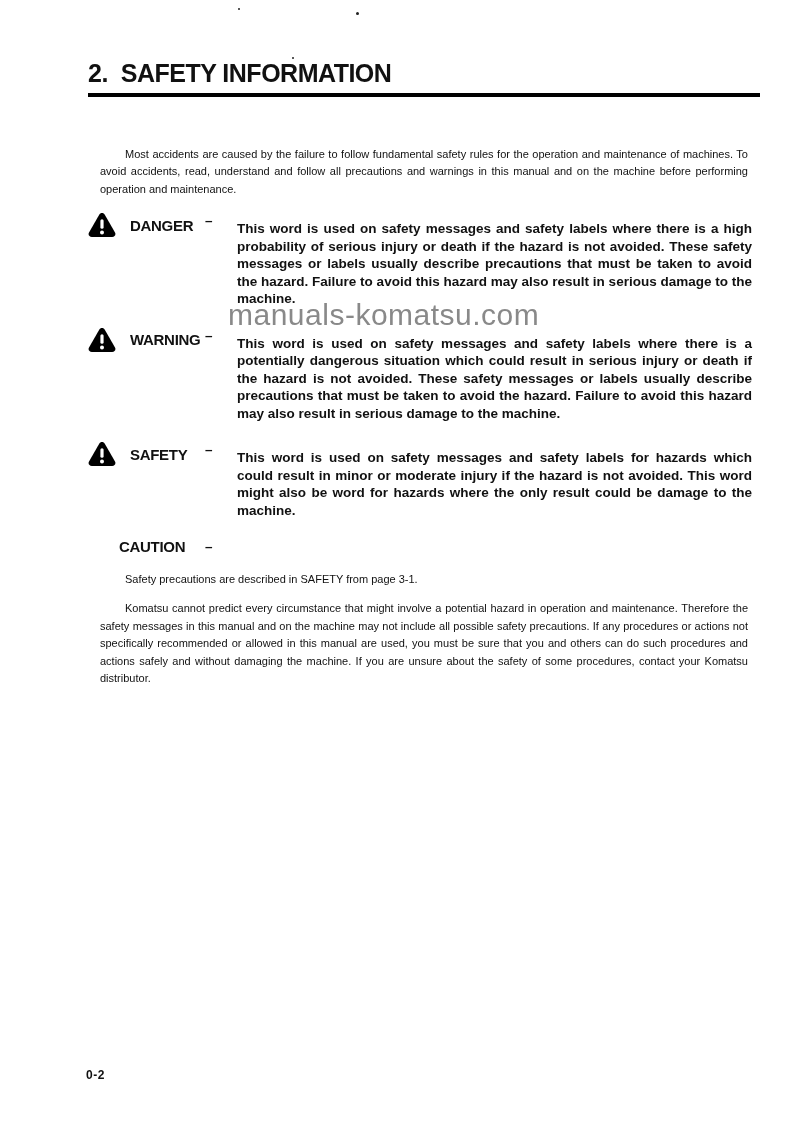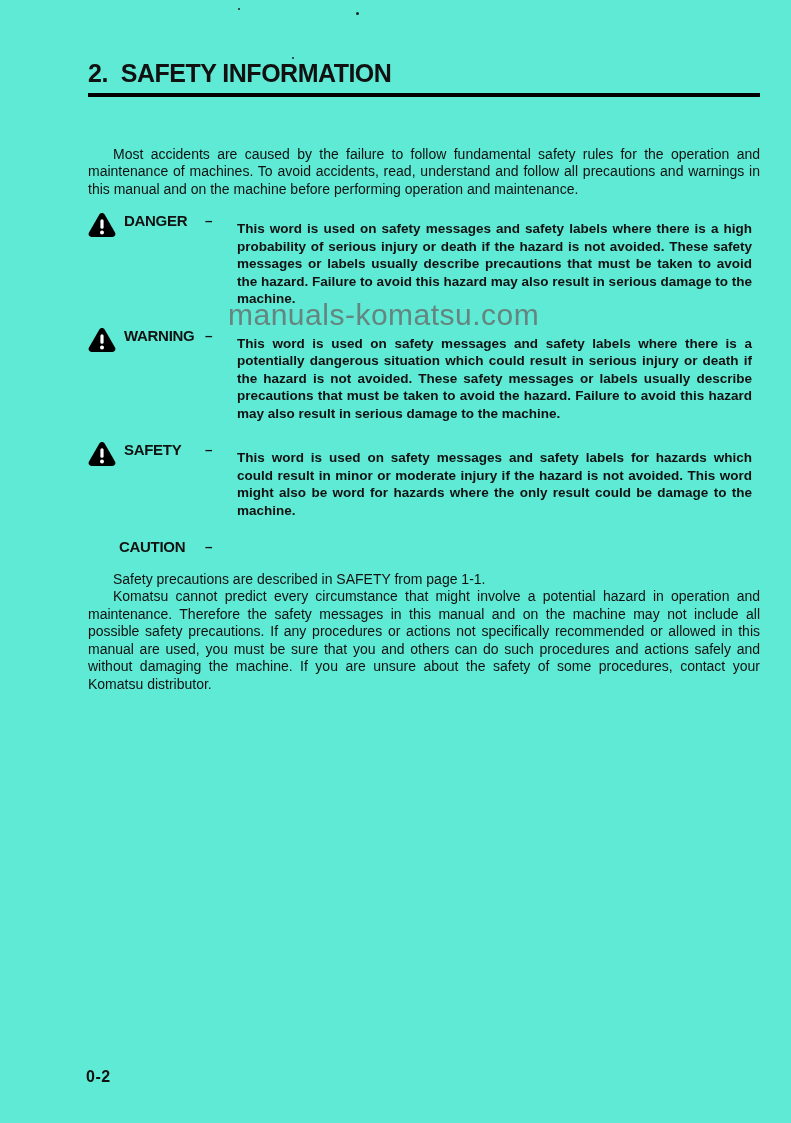--- a/index.html
+++ b/index.html
@@ -1,19 +1,19 @@
 <!DOCTYPE html>
 <html><head>
 <meta charset="utf-8">
 <style>
   html,body { margin:0; padding:0; background:#e8e8e8; }
   .page {
     position:relative;
     width:791px; height:1123px;
-    background:#5eead4;
+    background:#ffffff;
     font-family:"Liberation Sans", sans-serif;
     color:#111;
     overflow:hidden;
     margin:0 auto;
   }
   .content {
     position:absolute;
     left:88px; right:31px; top:0;
   }
   h1.title {
@@ -21,39 +21,39 @@
     padding-top:60px;
     padding-bottom:5px;
     font-size:25px;
     font-weight:bold;
     letter-spacing:-0.5px;
     white-space:pre;
     border-bottom:4px solid #000;
     line-height:1.1;
   }
   .body-text p {
-    margin:0;
-    font-size:14px;
+    margin:12px;
+    font-size:11px;
     line-height:17.5px;
     text-align:justify;
     text-indent:25px;
   }
   .intro { margin-top:49px; }
   .signals { margin-top:14px; }
   .signal-row {
     display:flex;
     align-items:flex-start;
     margin-bottom:11px;
   }
   .signal-head {
     flex:0 0 117px;
     width:117px;
     display:flex;
-    align-items:flex-start;
-    gap:8px;
+    align-items:center;
+    gap:14px;
     box-sizing:border-box;
   }
   .signal-head.no-icon { padding-left:31px; }
   .warn-icon { display:inline-flex; flex:0 0 auto; }
   .signal-label {
     font-size:15px;
     font-weight:bold;
     letter-spacing:-0.3px;
     white-space:nowrap;
   }
@@ -79,21 +79,21 @@
     font-size:30px;
     font-weight:400;
     color:rgba(104,104,104,0.78);
     letter-spacing:0.5px;
     white-space:nowrap;
     pointer-events:none;
   }
   .page-number {
     position:absolute;
     left:86px; top:1068px;
-    font-size:16px;
+    font-size:12px;
     font-weight:bold;
     letter-spacing:0.5px;
   }
   .speck {
     position:absolute;
     background:#222;
     border-radius:50%;
   }
   .speck.s1 { left:238px; top:8px;  width:2px; height:2px; }
   .speck.s2 { left:356px; top:12px; width:3px; height:3px; }
@@ -166,21 +166,21 @@
       <div class="signal-row">
         <div class="signal-head no-icon">
           <span class="signal-label">CAUTION</span>
         </div>
         <span class="signal-dash">–</span>
       </div>
 
     </div>
 
     <div class="body-text closing">
-      <p>Safety precautions are described in SAFETY from page 1-1.</p>
+      <p>Safety precautions are described in SAFETY from page 3-1.</p>
       <p>Komatsu cannot predict every circumstance that might involve a potential hazard in operation and maintenance. Therefore the safety messages in this manual and on the machine may not include all possible safety precautions. If any procedures or actions not specifically recommended or allowed in this manual are used, you must be sure that you and others can do such procedures and actions safely and without damaging the machine. If you are unsure about the safety of some procedures, contact your Komatsu distributor.</p>
     </div>
 
   </div>
 
   <div class="watermark">manuals-komatsu.com</div>
 
   <div class="page-number">0-2</div>
 
 </div>

